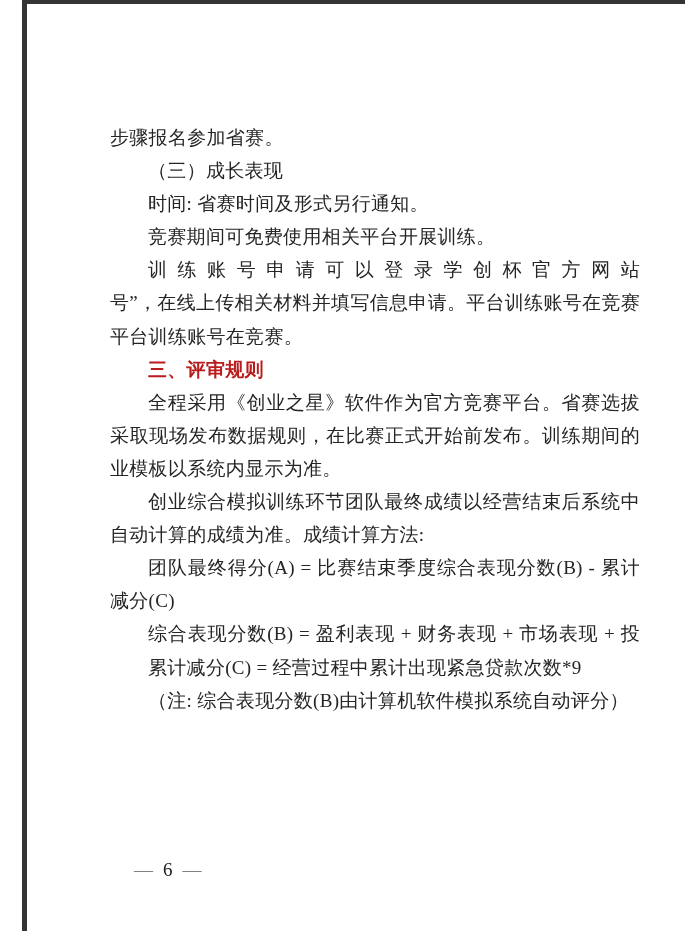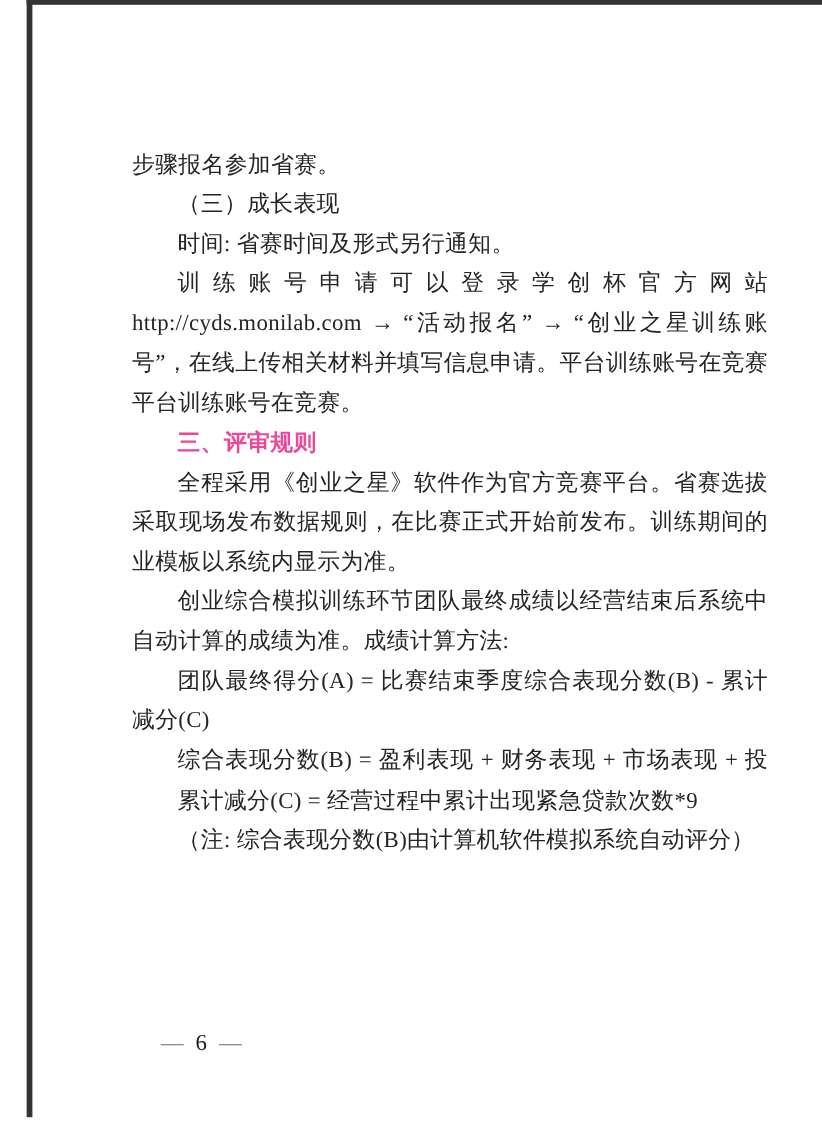--- a/index.html
+++ b/index.html
@@ -36,21 +36,21 @@
     width: 530px;
   }
   .line {
     font-size: 19px;
     height: 33.1px;
     line-height: 33.1px;
     white-space: nowrap;
     letter-spacing: 0.3px;
   }
   .line.indent { padding-left: 38px; }
-  .line.bold { font-weight: bold; color: #ec4899; }
+  .line.bold { font-weight: bold; color: #b91c1c; }
   .line.justify {
     white-space: normal;
     text-align: justify;
     text-align-last: justify;
     text-justify: inter-character;
     overflow: hidden;
   }
   .page-footer {
     position: absolute;
     left: 106px;
@@ -73,22 +73,22 @@
 <body>
 
 <div class="page">
   <div class="scan-edge-top"></div>
   <div class="scan-edge-left"></div>
 
   <div class="doc-body">
       <div class="line">步骤报名参加省赛。</div>
       <div class="line indent">（三）成长表现</div>
       <div class="line indent">时间: 省赛时间及形式另行通知。</div>
+      <div class="line indent">竞赛期间可免费使用相关平台开展训练。</div>
       <div class="line indent justify">训练账号申请可以登录学创杯官方网站</div>
-      <div class="line justify">http://cyds.monilab.com → “活动报名” → “创业之星训练账</div>
       <div class="line justify">号”，在线上传相关材料并填写信息申请。平台训练账号在竞赛</div>
       <div class="line">平台训练账号在竞赛。</div>
       <div class="line indent bold">三、评审规则</div>
       <div class="line indent justify">全程采用《创业之星》软件作为官方竞赛平台。省赛选拔将</div>
       <div class="line justify">采取现场发布数据规则，在比赛正式开始前发布。训练期间的行</div>
       <div class="line">业模板以系统内显示为准。</div>
       <div class="line indent justify">创业综合模拟训练环节团队最终成绩以经营结束后系统中</div>
       <div class="line">自动计算的成绩为准。成绩计算方法:</div>
       <div class="line indent justify">团队最终得分(A) = 比赛结束季度综合表现分数(B) - 累计</div>
       <div class="line">减分(C)</div>

